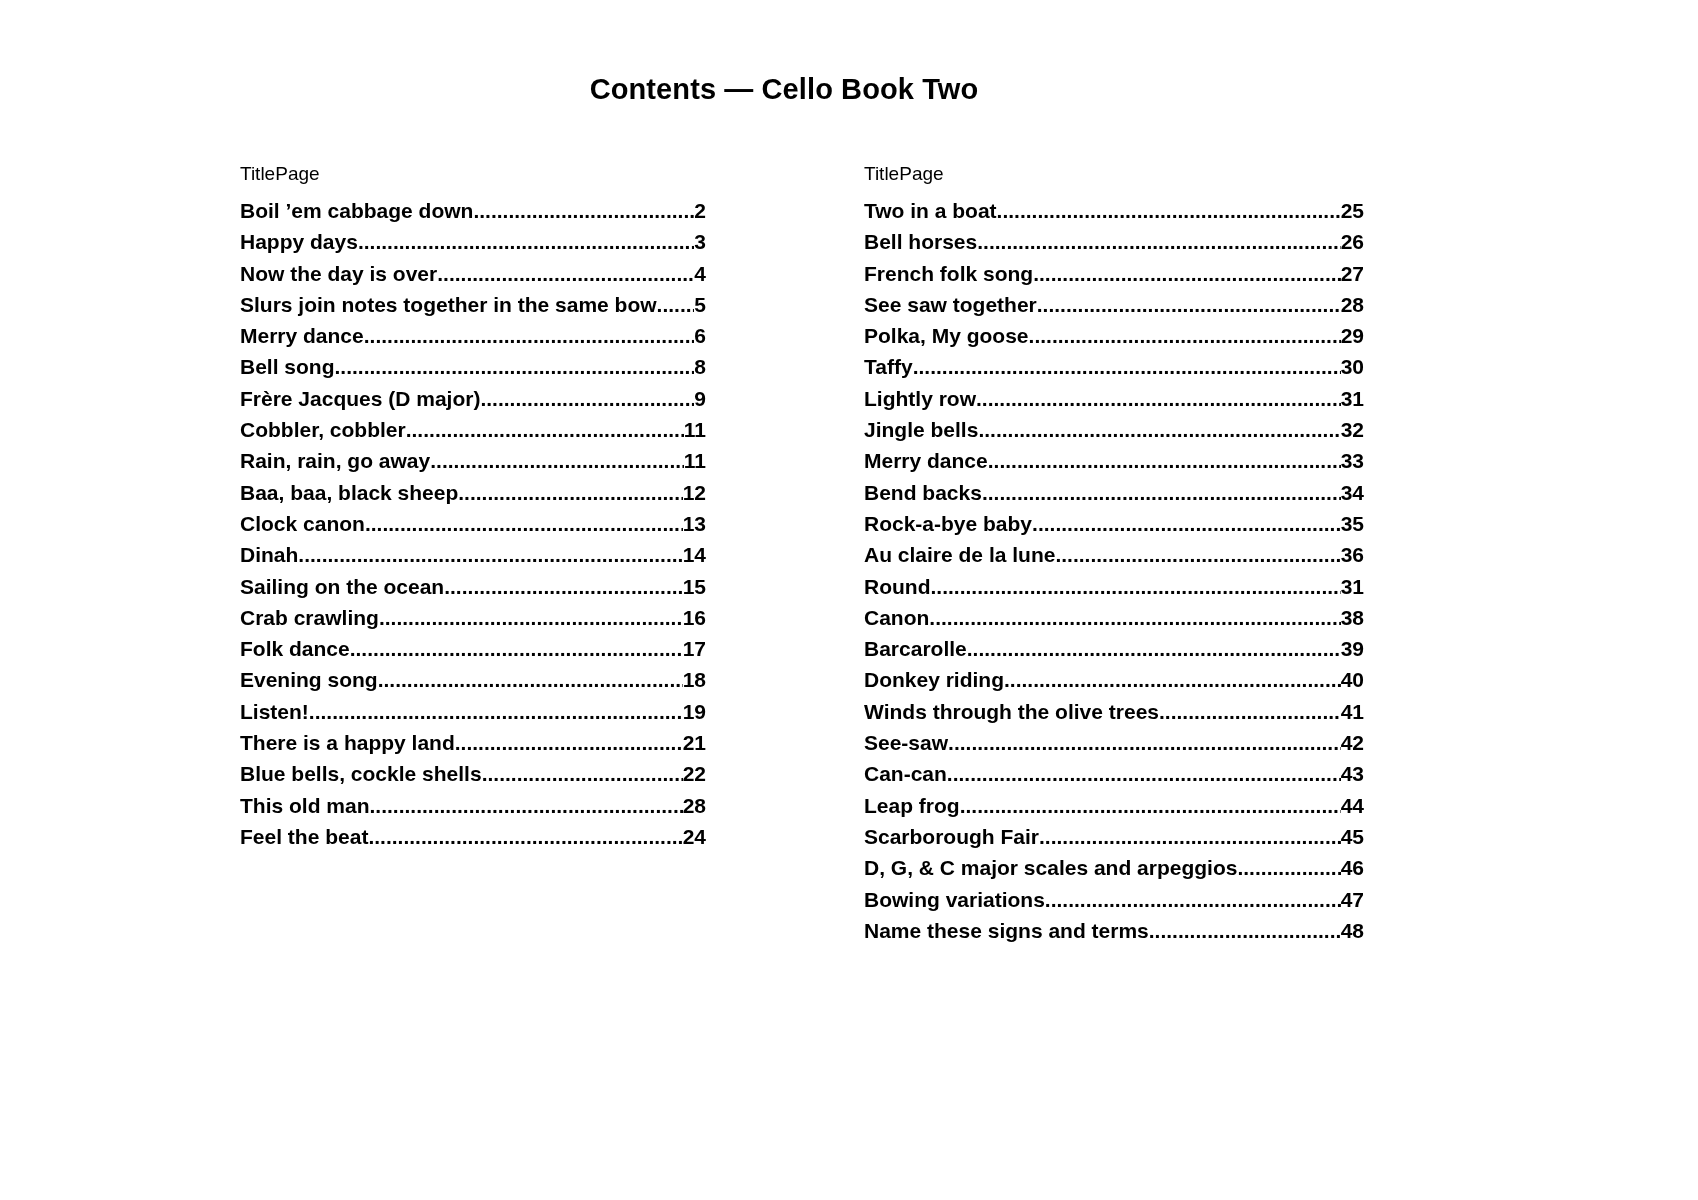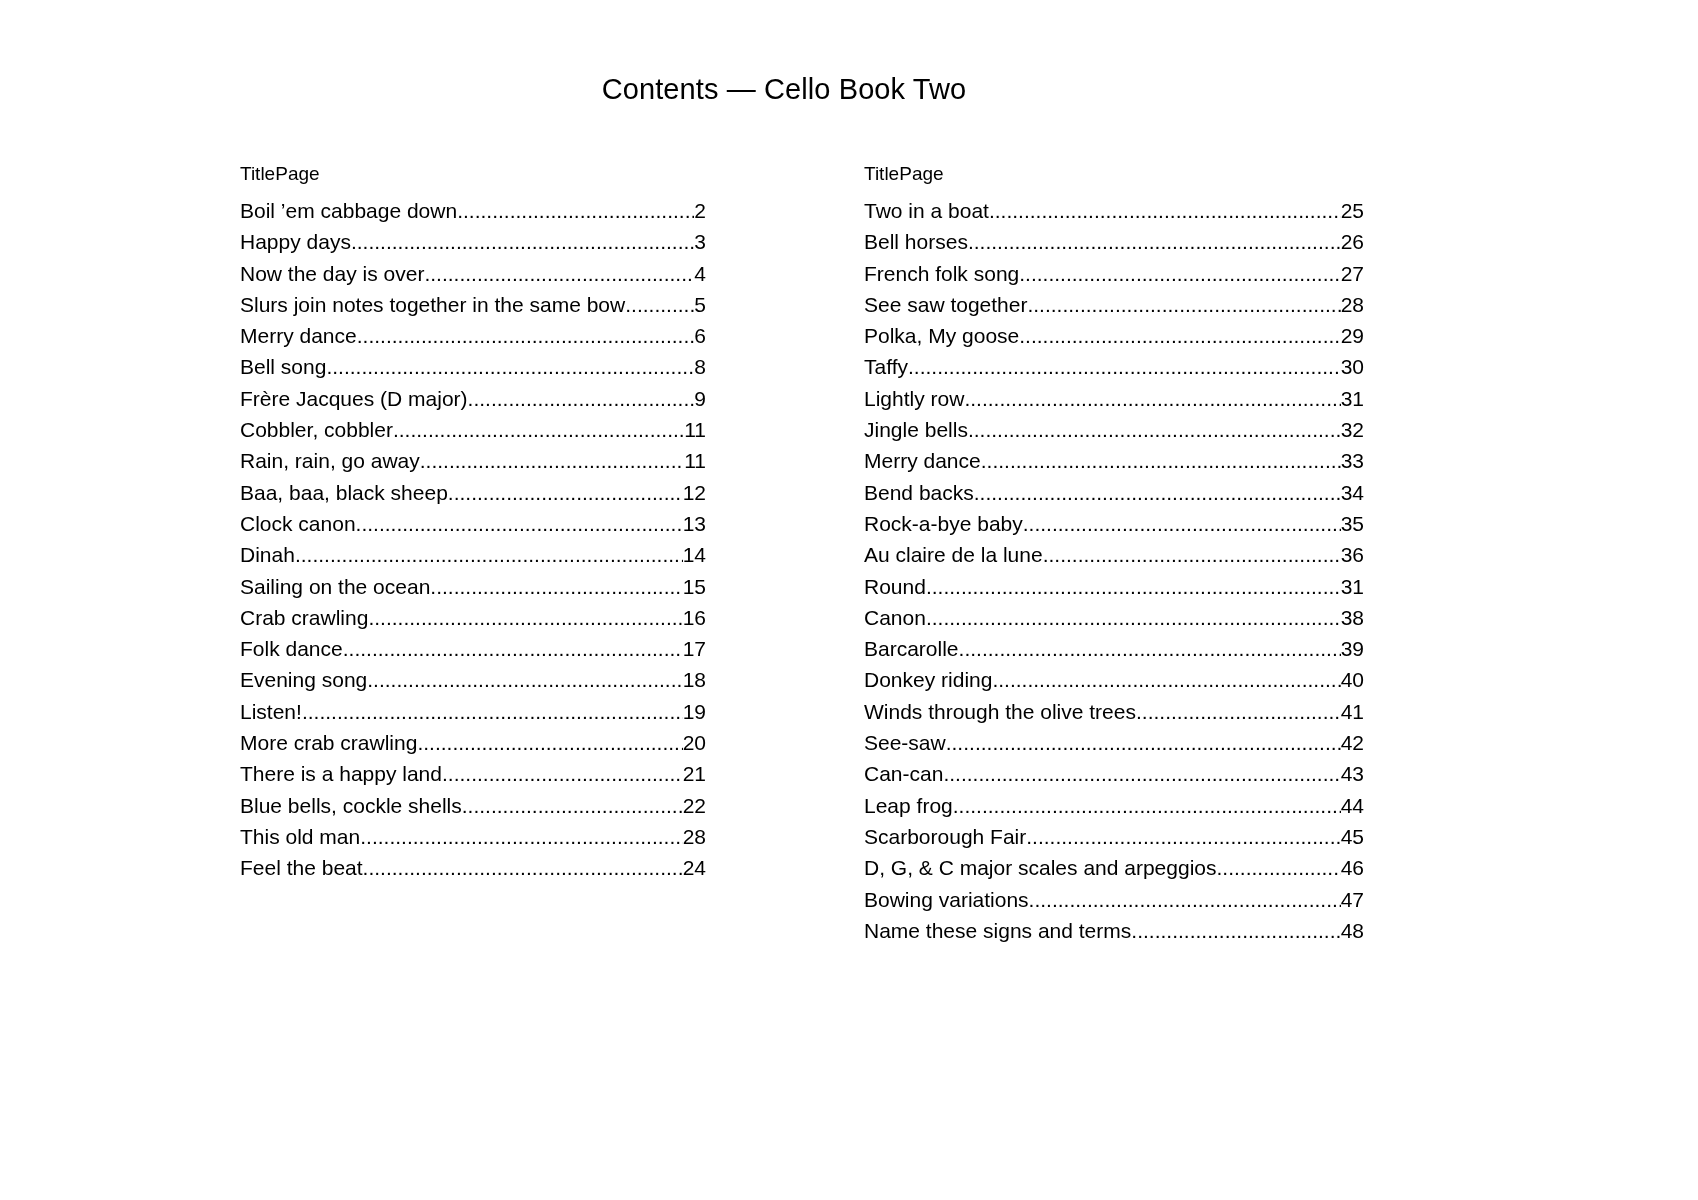--- a/index.html
+++ b/index.html
@@ -15,41 +15,42 @@
       font-family: "Liberation Sans", sans-serif;
       color: #000000;
     }
     .page-title {
       position: absolute;
       top: 50px;
       left: 0;
       width: 1568px;
       text-align: center;
       font-size: 29px;
-      font-weight: normal;
+      font-weight: bold;
       line-height: 40px;
       letter-spacing: 0.1px;
     }
     .toc-column {
       position: absolute;
       top: 158px;
     }
     .toc-column.left { left: 240px; width: 466px; }
     .toc-column.right { left: 864px; width: 500px; }
 
     .toc-header {
       display: flex;
       font-size: 19px;
       line-height: 32px;
       height: 37px;
     }
     .toc-list {
       margin: 0;
       padding: 0;
       list-style: none;
+      font-weight: bold;
     }
     .toc-row {
       display: flex;
       align-items: baseline;
       font-size: 21px;
       line-height: 31.3px;
       height: 31.3px;
       white-space: nowrap;
       overflow: hidden;
     }
@@ -161,25 +162,20 @@
         <span class="toc-title">Evening song</span>
         <span class="toc-leader"></span>
         <span class="toc-page">18</span>
       </li>
       <li class="toc-row">
         <span class="toc-title">Listen!</span>
         <span class="toc-leader"></span>
         <span class="toc-page">19</span>
       </li>
       <li class="toc-row">
-        <span class="toc-title">More crab crawling</span>
-        <span class="toc-leader"></span>
-        <span class="toc-page">20</span>
-      </li>
-      <li class="toc-row">
         <span class="toc-title">There is a happy land</span>
         <span class="toc-leader"></span>
         <span class="toc-page">21</span>
       </li>
       <li class="toc-row">
         <span class="toc-title">Blue bells, cockle shells</span>
         <span class="toc-leader"></span>
         <span class="toc-page">22</span>
       </li>
       <li class="toc-row">

